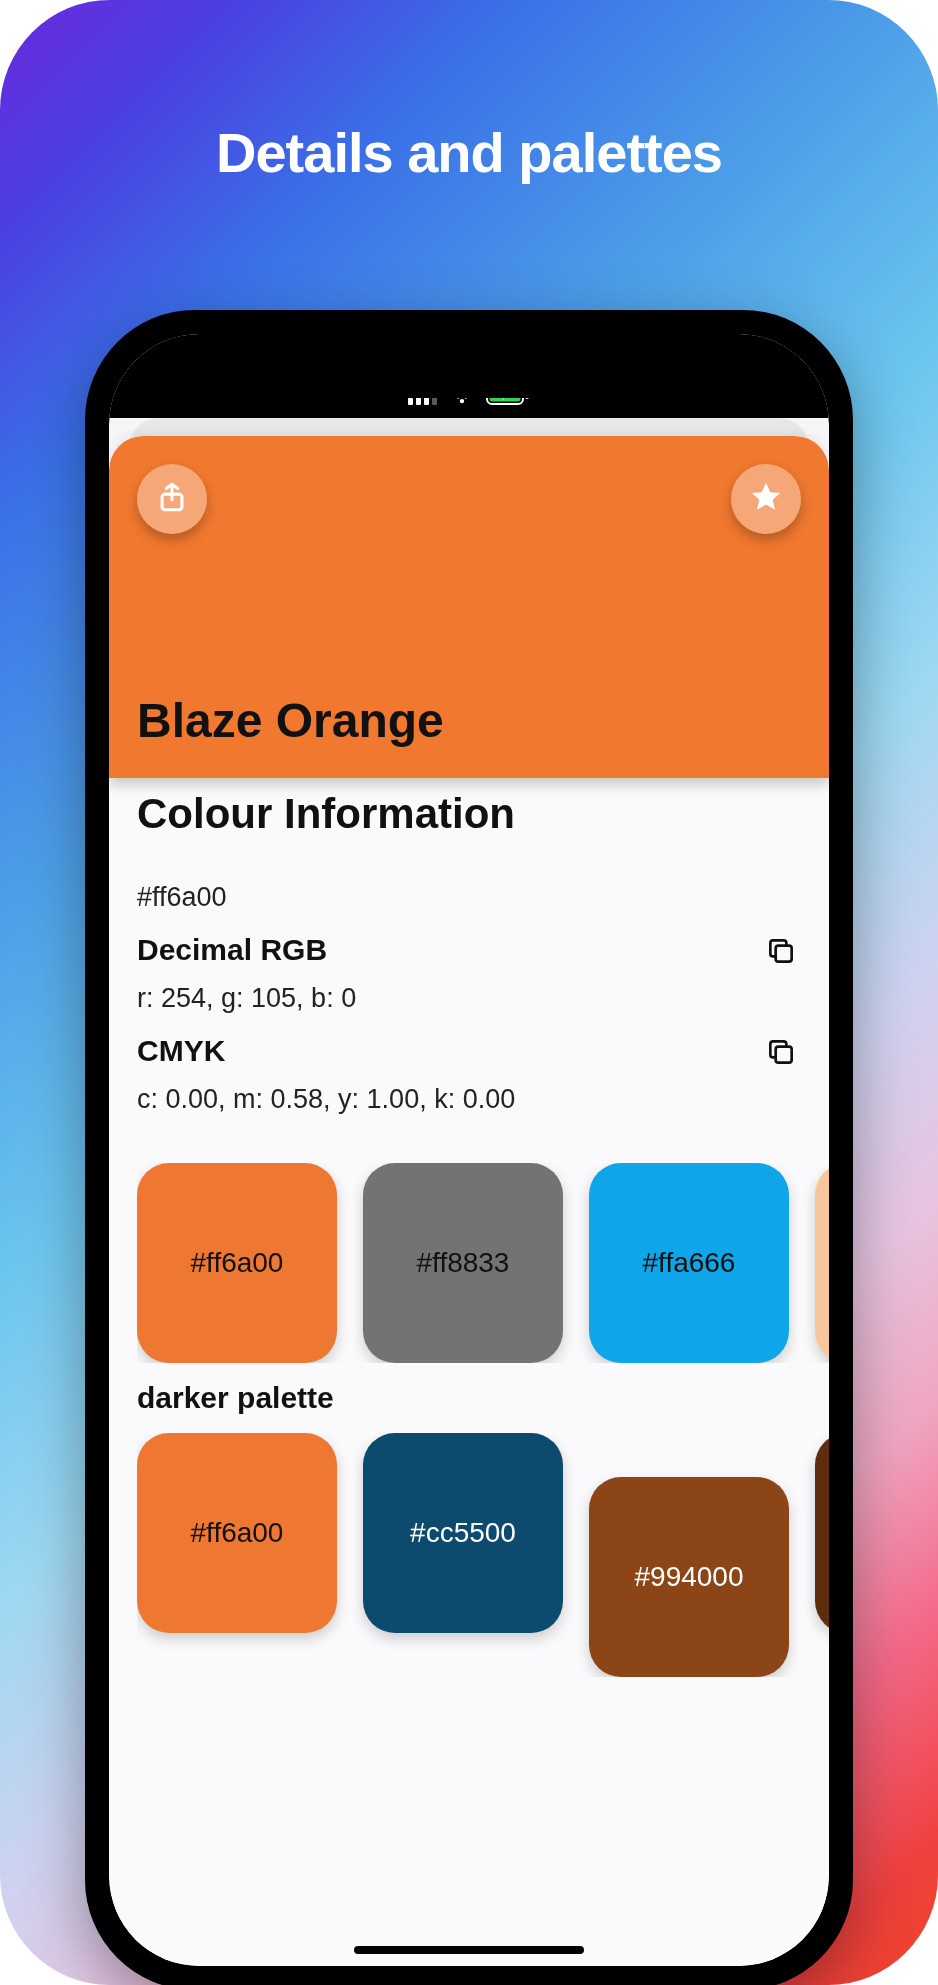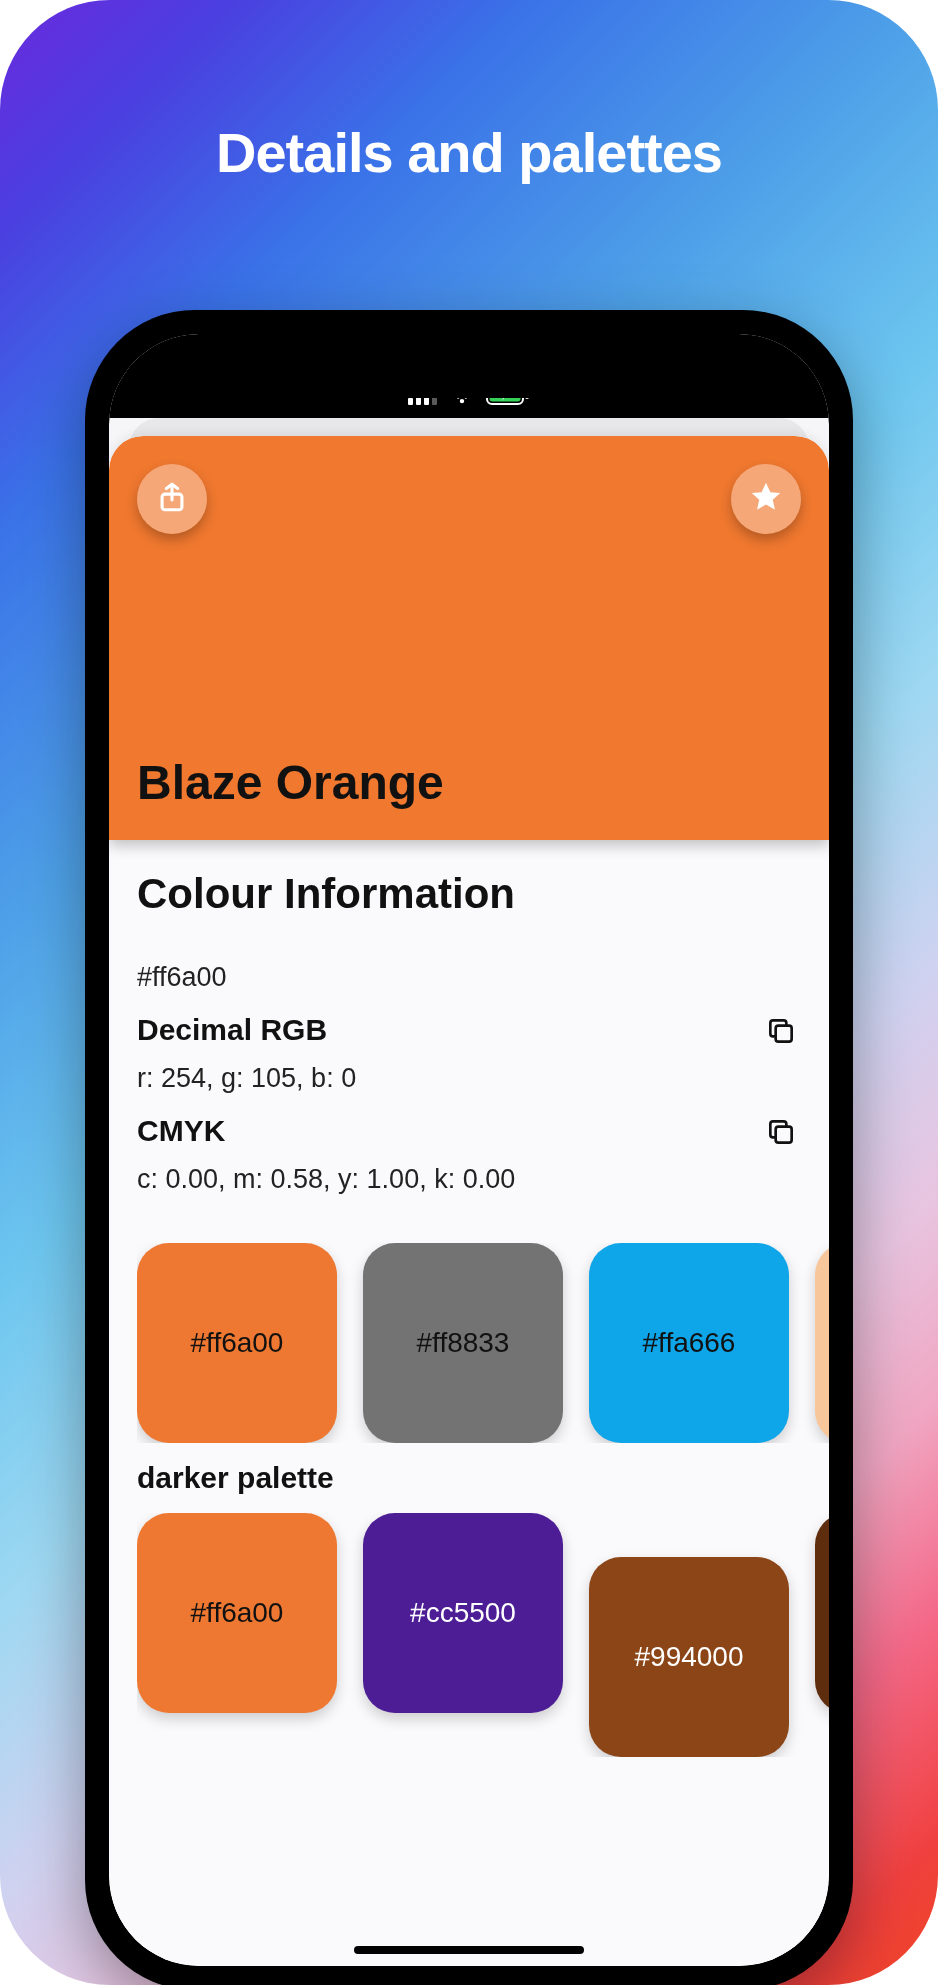--- a/index.html
+++ b/index.html
@@ -129,21 +129,21 @@
     background: #faf9fb;
     border-top-left-radius: 34px;
     border-top-right-radius: 34px;
     overflow: hidden;
     box-shadow: 0 -2px 12px rgba(0,0,0,0.08);
   }
 
   
   .color-header {
     position: relative;
-    height: 404px;
+    height: 342px;
     border-top-left-radius: 34px;
     border-top-right-radius: 34px;
     padding: 28px 28px 24px 28px;
     display: flex;
     flex-direction: column;
     justify-content: space-between;
     box-shadow: 0 6px 14px rgba(0,0,0,0.22);
   }
   .header-buttons {
     display: flex;
@@ -160,21 +160,21 @@
   }
   .color-title {
     font-size: 48px;
     font-weight: 800;
     color: #111;
     padding-bottom: 6px;
   }
 
   
   .info-sec {
-    padding: 30px 28px 10px 28px;
+    padding: 12px 28px 10px 28px;
   }
   .info-sec h2 {
     font-size: 42px;
     font-weight: 800;
     color: #111;
     margin-bottom: 44px;
   }
   .info-row {
     display: flex;
     align-items: flex-start;
@@ -342,21 +342,21 @@
                     </div>
                     <div class="swatch" style="background: rgb(248, 198, 155);"></div>
                   </div>
                 </div>
                 <div class="palette-sec">
                   <div class="palette-label">darker palette</div>
                   <div class="palette-row">
                     <div class="swatch" style="background: rgb(238, 120, 49);">
                       <span>#ff6a00</span>
                     </div>
-                    <div class="swatch light-text" style="background: #4c1d95; text-align: right;">
+                    <div class="swatch light-text" style="background: #0c4a6e; text-align: right;">
                       <span>#cc5500</span>
                     </div>
                     <div class="swatch light-text" style="background: rgb(139, 69, 23); margin-top: 44px;">
                       <span>#994000</span>
                     </div>
                     <div class="swatch light-text" style="background: rgb(94, 45, 14);"></div>
                   </div>
                 </div>
               </div>
 

